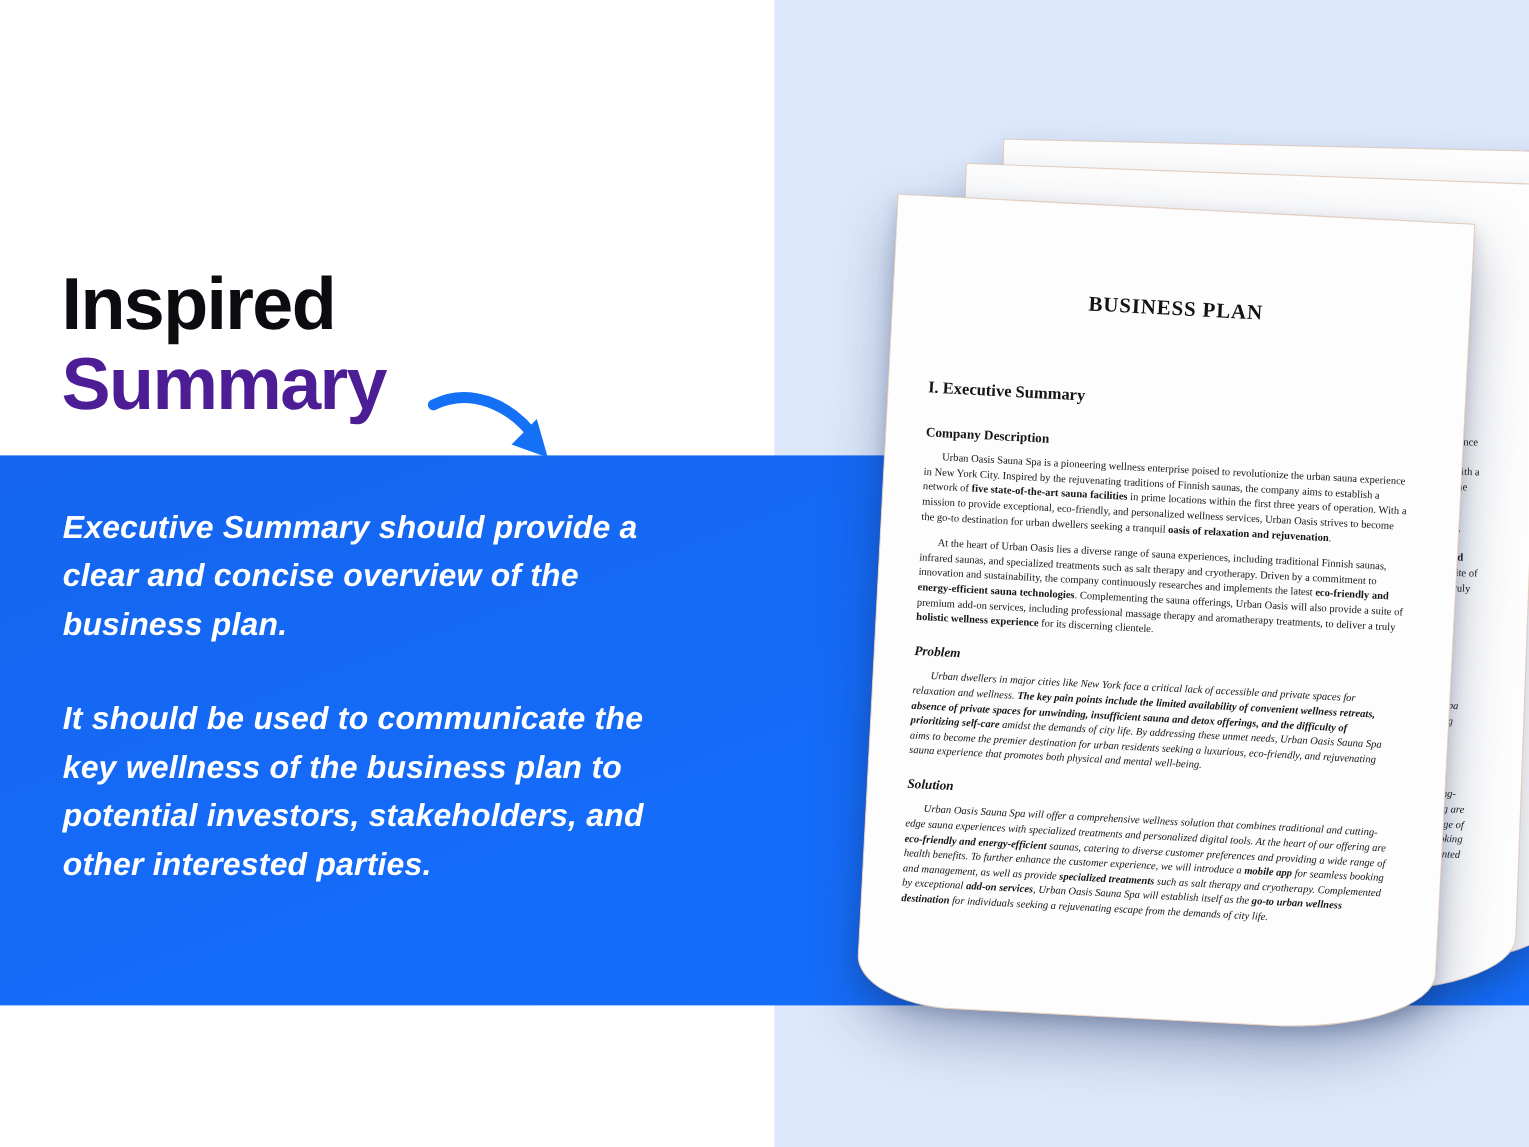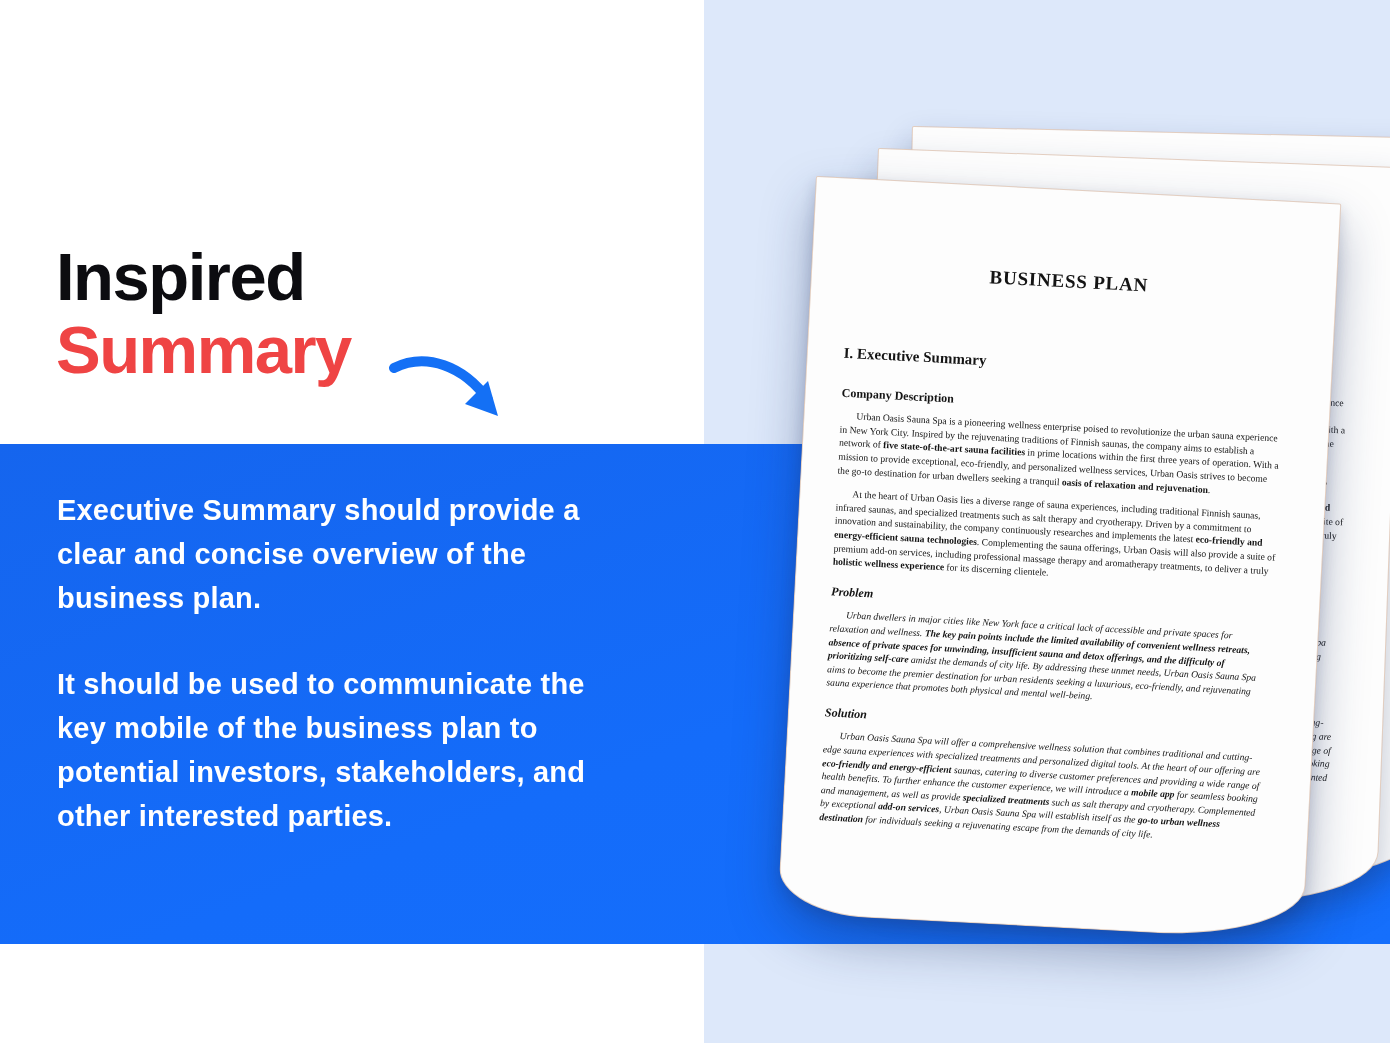--- a/index.html
+++ b/index.html
@@ -3,42 +3,42 @@
 <meta charset="utf-8">
 <style>
   html,body{margin:0;padding:0;}
   body{font-family:"Liberation Sans",sans-serif;background:#ffffff;}
   .canvas{position:relative;width:1390px;height:1043px;overflow:hidden;background:#ffffff;}
 
   
   .right-panel{position:absolute;left:704px;top:0;width:686px;height:1043px;background:#dde8fa;z-index:0;}
 
   
-  .blue-band{position:absolute;left:0;top:444px;width:1390px;height:500px;
-    background:linear-gradient(160deg,#1565ee 0%,#146cfa 55%,#156ffc 100%);z-index:1;}
+  .blue-band{position:absolute;left:0;top:414px;width:1390px;height:500px;
+    background:linear-gradient(160deg,#1565ee 0%,#146cfa 55%,#156ffc 100%);z-index:1;font-style:italic;}
   .band-text{position:absolute;left:57px;width:560px;color:#ffffff;font-weight:700;
     font-size:29px;line-height:44px;letter-spacing:.2px;margin:0;}
   .band-text.p1{top:44px;}
   .band-text.p2{top:218px;}
 
   
   .logo{position:absolute;left:56px;top:51px;z-index:3;display:flex;}
   .logo-circle{width:106px;height:106px;border-radius:50%;background:#3c53ee;overflow:hidden;flex:0 0 auto;}
   .logo-words{margin-left:22px;padding-top:2px;}
   .brand-line{font-size:51px;font-weight:700;color:#101014;letter-spacing:-1px;line-height:1.0;white-space:nowrap;}
   .brand-caret-wrap{position:relative;display:inline-block;}
   .brand-caret{position:absolute;left:-4px;top:-17px;color:#2f6bf4;font-size:44px;font-weight:700;}
   .sub-line{font-family:"DejaVu Sans Mono",monospace;font-size:31px;font-weight:700;
     letter-spacing:7px;color:#101014;margin-top:7px;white-space:nowrap;}
   .sub-line .kit{color:#2f6bf4;margin-left:10px;}
 
   
   .headline{position:absolute;left:56px;top:240px;z-index:3;font-size:67px;font-weight:700;
     letter-spacing:-1.5px;line-height:1.09;color:#0c0c10;}
-  .headline .line2{color:#ef4444;}
+  .headline .line2{color:#4c1d95;}
   .swoosh-arrow{position:absolute;left:388px;top:352px;z-index:3;}
 
   
   .page{position:absolute;width:524px;background:#fdfdfd;transform-origin:top left;overflow:hidden;
     border:1px solid rgba(196,148,118,.45);
     border-radius:2px 2px 150px 90px / 2px 2px 55px 45px;}
   .page.back{left:912px;top:126px;height:742px;transform:rotate(1.3deg);z-index:2;
     box-shadow:0 14px 30px rgba(25,45,95,.25);}
   .page.middle{left:878px;top:148px;height:738px;transform:rotate(2.1deg);z-index:3;
     box-shadow:0 18px 36px rgba(25,45,95,.28);}
@@ -57,21 +57,21 @@
 </style>
 </head>
 <body>
 
 <div class="canvas">
 
   <div class="right-panel"></div>
 
   <div class="blue-band">
     <p class="band-text p1">Executive Summary should provide a clear and concise overview of the business plan.</p>
-    <p class="band-text p2">It should be used to communicate the key mobile of the business plan to potential investors, stakeholders, and other interested parties.</p>
+    <p class="band-text p2">It should be used to communicate the key wellness of the business plan to potential investors, stakeholders, and other interested parties.</p>
   </div>
 
   <div class="page back"></div>
   <div class="page middle">
     <div class="doc-content">
         <div class="doc-title">BUSINESS PLAN</div>
         <div class="doc-section">I. Executive Summary</div>
         <div class="doc-heading first">Company Description</div>
         <p class="doc-para"><span>Urban Oasis Sauna Spa is a pioneering wellness enterprise poised to revolutionize the urban sauna experience in New York City. Inspired by the rejuvenating traditions of Finnish saunas, the company aims to establish a network of </span><span class="b">five state-of-the-art sauna facilities</span><span> in prime locations within the first three years of operation. With a mission to provide exceptional, eco-friendly, and personalized wellness services, Urban Oasis strives to become the go-to destination for urban dwellers seeking a tranquil </span><span class="b">oasis of relaxation and rejuvenation</span><span>.</span></p>
         <p class="doc-para"><span>At the heart of Urban Oasis lies a diverse range of sauna experiences, including traditional Finnish saunas, infrared saunas, and specialized treatments such as salt therapy and cryotherapy. Driven by a commitment to innovation and sustainability, the company continuously researches and implements the latest </span><span class="b">eco-friendly and energy-efficient sauna technologies</span><span>. Complementing the sauna offerings, Urban Oasis will also provide a suite of premium add-on services, including professional massage therapy and aromatherapy treatments, to deliver a truly </span><span class="b">holistic wellness experience</span><span> for its discerning clientele.</span></p>

